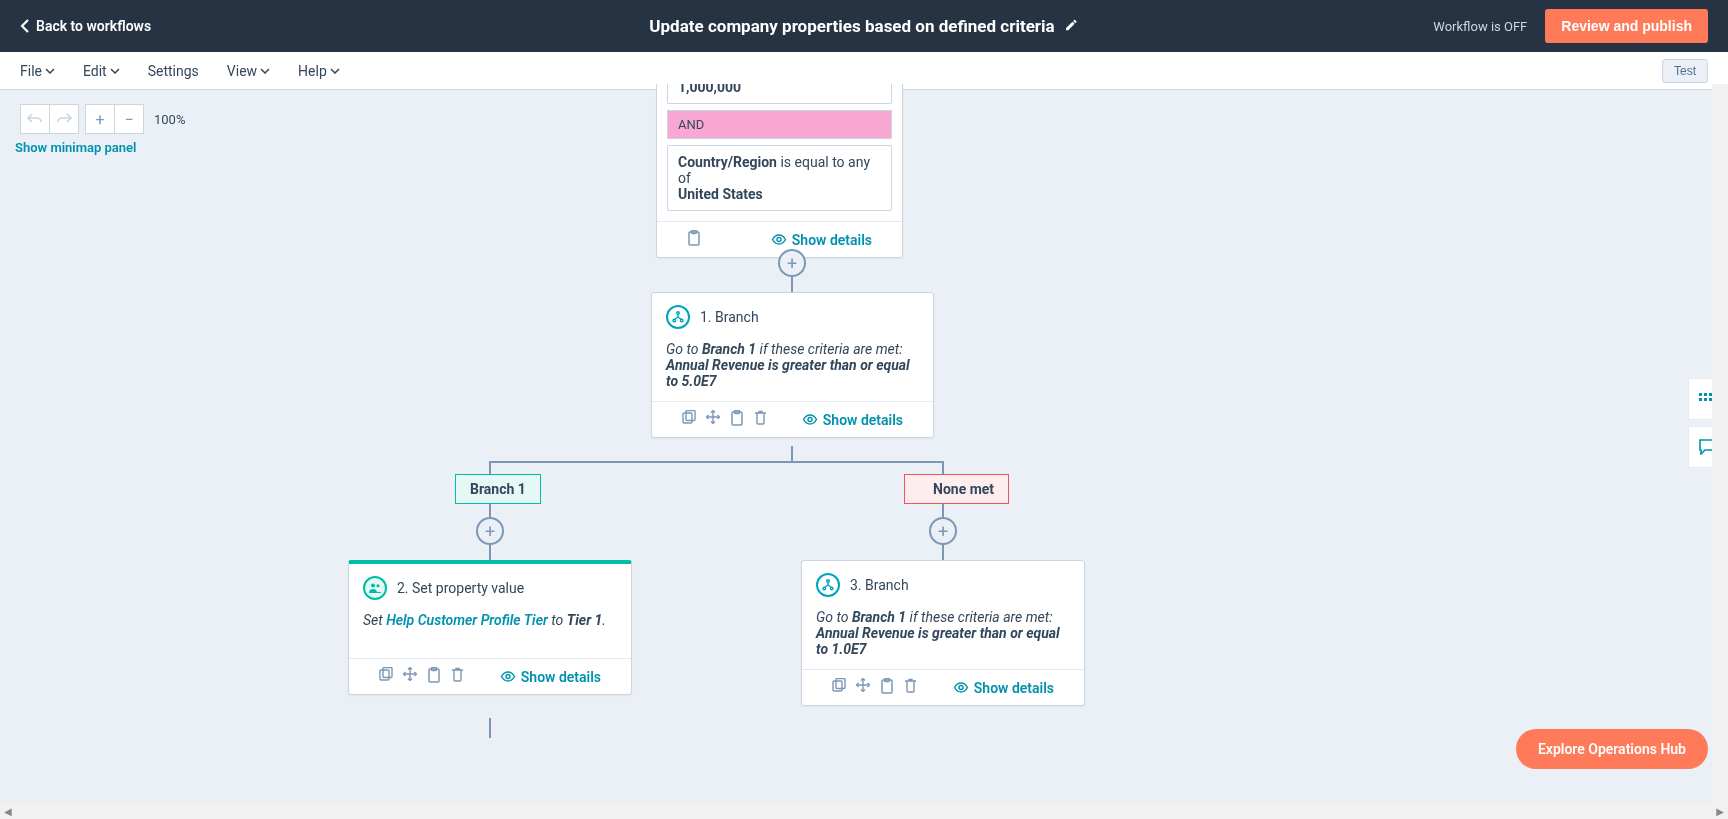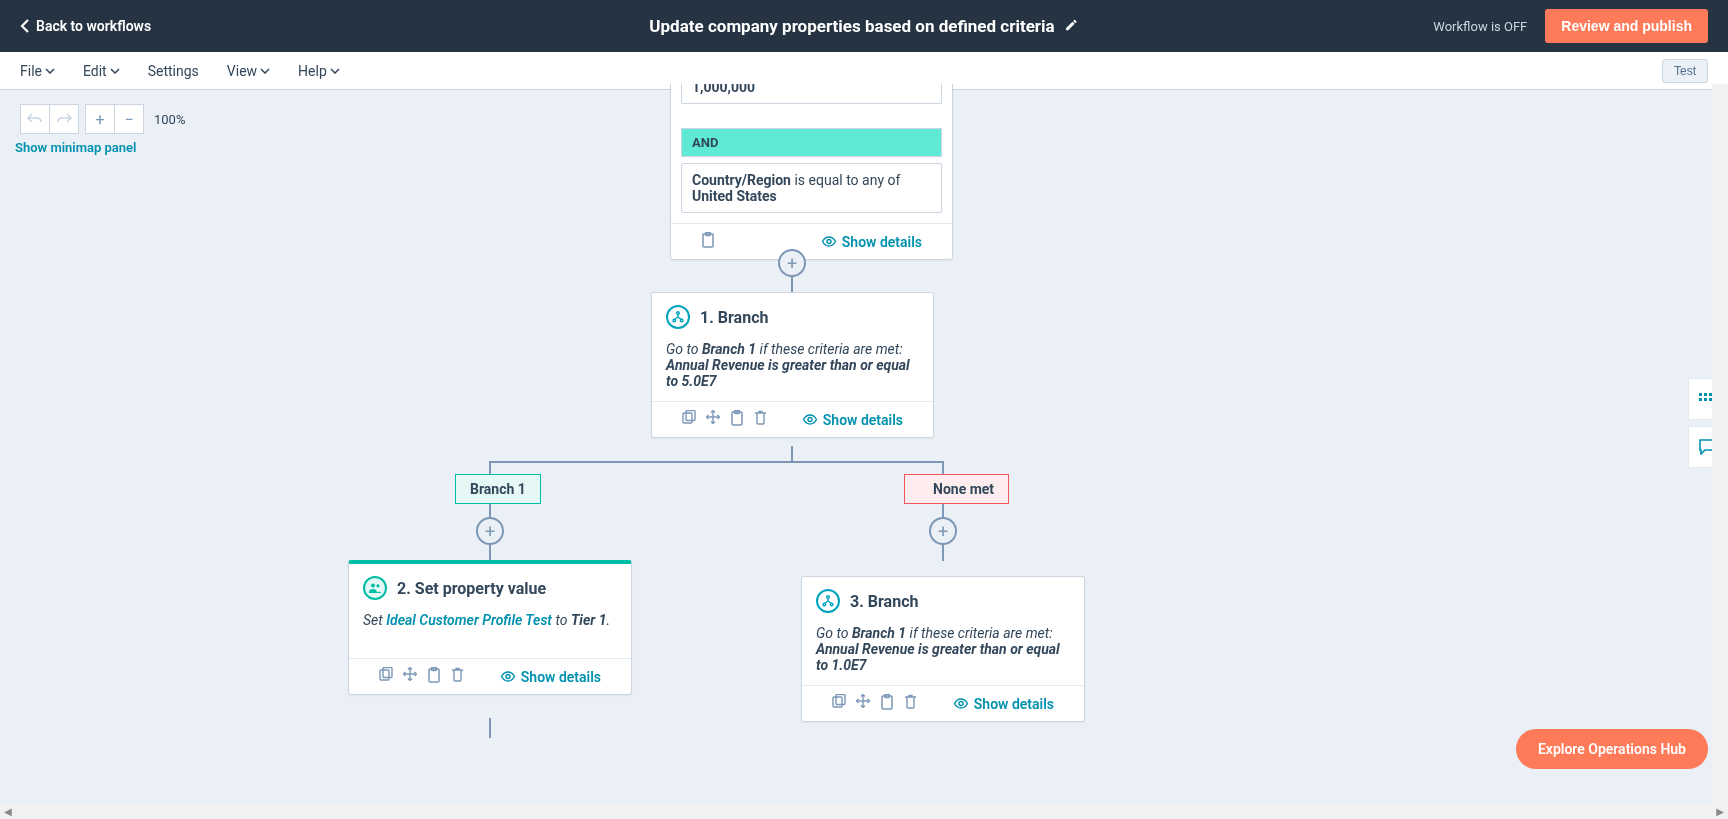--- a/index.html
+++ b/index.html
@@ -208,21 +208,21 @@
       display: flex;
       align-items: center;
       gap: 5px;
       cursor: pointer;
     }
     .node-header {
       display: flex;
       align-items: center;
       padding: 12px 14px 0 14px;
     }
-    .node-title { font-weight: 700; font-size: 16px; color: #33475b; }
+    .node-title { font-weight: 400; font-size: 14px; color: #33475b; }
     .icon-circle {
       width: 24px;
       height: 24px;
       border-radius: 50%;
       border: 2px solid #00a4bd;
       color: #00a4bd;
       display: flex;
       align-items: center;
       justify-content: center;
       margin-right: 10px;
@@ -233,24 +233,24 @@
       border: 1px solid #cbd6e2;
       border-radius: 2px;
       padding: 8px 10px;
       margin-top: 6px;
       background: #fff;
       font-size: 14px;
       color: #33475b;
     }
     .and-pill {
       border: 1px solid #cbd6e2;
-      background: #5eead4;
+      background: #f9a8d4;
       padding: 6px 10px;
-      margin-top: 24px;
-      font-weight: 700;
+      margin-top: 6px;
+      font-weight: 400;
       font-size: 13px;
       color: #33475b;
     }
     .add-btn {
       position: absolute;
       width: 28px;
       height: 28px;
       border-radius: 50%;
       background: #eaf0f6;
       border: 2px solid #7c98b6;
@@ -383,21 +383,21 @@
     <div class="vline" style="left:791px; top:362px; height:16px;"></div>
 
     <div class="hline" style="left:489px; top:377px; width:455px;"></div>
 
     <div class="vline" style="left:489px; top:377px; height:100px;"></div>
 
     <div class="vline" style="left:942px; top:377px; height:100px;"></div>
 
     <div class="vline" style="left:489px; top:634px; height:20px;"></div>
 
-    <div class="node" style="left:670px; top:-20px; width:283px;">
+    <div class="node" style="left:656px; top:-20px; width:247px;">
       <div style="padding:6px 10px 10px 10px;">
         <div class="criteria-box" style="border-top:none; margin-top:0;">
           <b>1,000,000</b>
         </div>
         <div class="and-pill">AND</div>
         <div class="criteria-box">
           <b>Country/Region</b><span> is equal to any of </span><br>
           <b>United States</b>
         </div>
       </div>
@@ -482,21 +482,21 @@
           <svg width="14" height="12" viewBox="0 0 14 12" fill="#00bda5">
               <circle cx="5" cy="3.5" r="2"></circle>
               <path d="M1 11 a4 4 0 0 1 8 0 z"></path>
               <circle cx="10" cy="3.8" r="1.6"></circle>
               <path d="M8.5 11 a3.3 3.3 0 0 1 5 0 z"></path>
             </svg>
         </div>
         <span class="node-title">2. Set property value</span>
       </div>
       <div class="node-body" style="min-height:58px;">
-        <span>Set </span><span class="link-txt">Ideal Customer Profile Test</span><span> to </span><b>Tier 1</b><span>.</span>
+        <span>Set </span><span class="link-txt">Help Customer Profile Tier</span><span> to </span><b>Tier 1</b><span>.</span>
       </div>
       <div class="node-footer">
         <div class="footer-icons">
           <span><svg width="14" height="14" viewBox="0 0 14 14">
                 <rect x="1" y="3" width="9" height="10" rx="1" fill="none" stroke="#7c98b6" stroke-width="1.4"></rect>
                 <rect x="4" y="0.5" width="9" height="10" rx="1" fill="none" stroke="#7c98b6" stroke-width="1.4"></rect>
               </svg></span>
           <span><svg width="14" height="14" viewBox="0 0 14 14">
                 <g stroke="#7c98b6" stroke-width="1.4" fill="none">
                   <path d="M7 1 V13 M1 7 H13"></path>
@@ -516,21 +516,21 @@
         <div class="show-details">
           <svg width="16" height="11" viewBox="0 0 16 11">
               <path d="M8 1 C4 1 1.5 5.5 1.5 5.5 S4 10 8 10 s6.5-4.5 6.5-4.5 S12 1 8 1z" fill="none" stroke="#0091ae" stroke-width="1.4"></path>
               <circle cx="8" cy="5.5" r="2" fill="none" stroke="#0091ae" stroke-width="1.4"></circle>
             </svg>
           <span>Show details</span>
         </div>
       </div>
     </div>
 
-    <div class="node" style="left:801px; top:476px; width:284px;margin-top:16px;">
+    <div class="node" style="left:801px; top:476px; width:284px;">
       <div class="node-header">
         <div class="icon-circle">
           <svg width="12" height="12" viewBox="0 0 12 12">
               <g fill="none" stroke="#00a4bd" stroke-width="1.4">
                 <circle cx="6" cy="2" r="1.3"></circle>
                 <circle cx="2.3" cy="9.5" r="1.3"></circle>
                 <circle cx="9.7" cy="9.5" r="1.3"></circle>
                 <path d="M6 3.3 V6 M6 6 L2.8 8.3 M6 6 L9.2 8.3"></path>
               </g>
             </svg>

